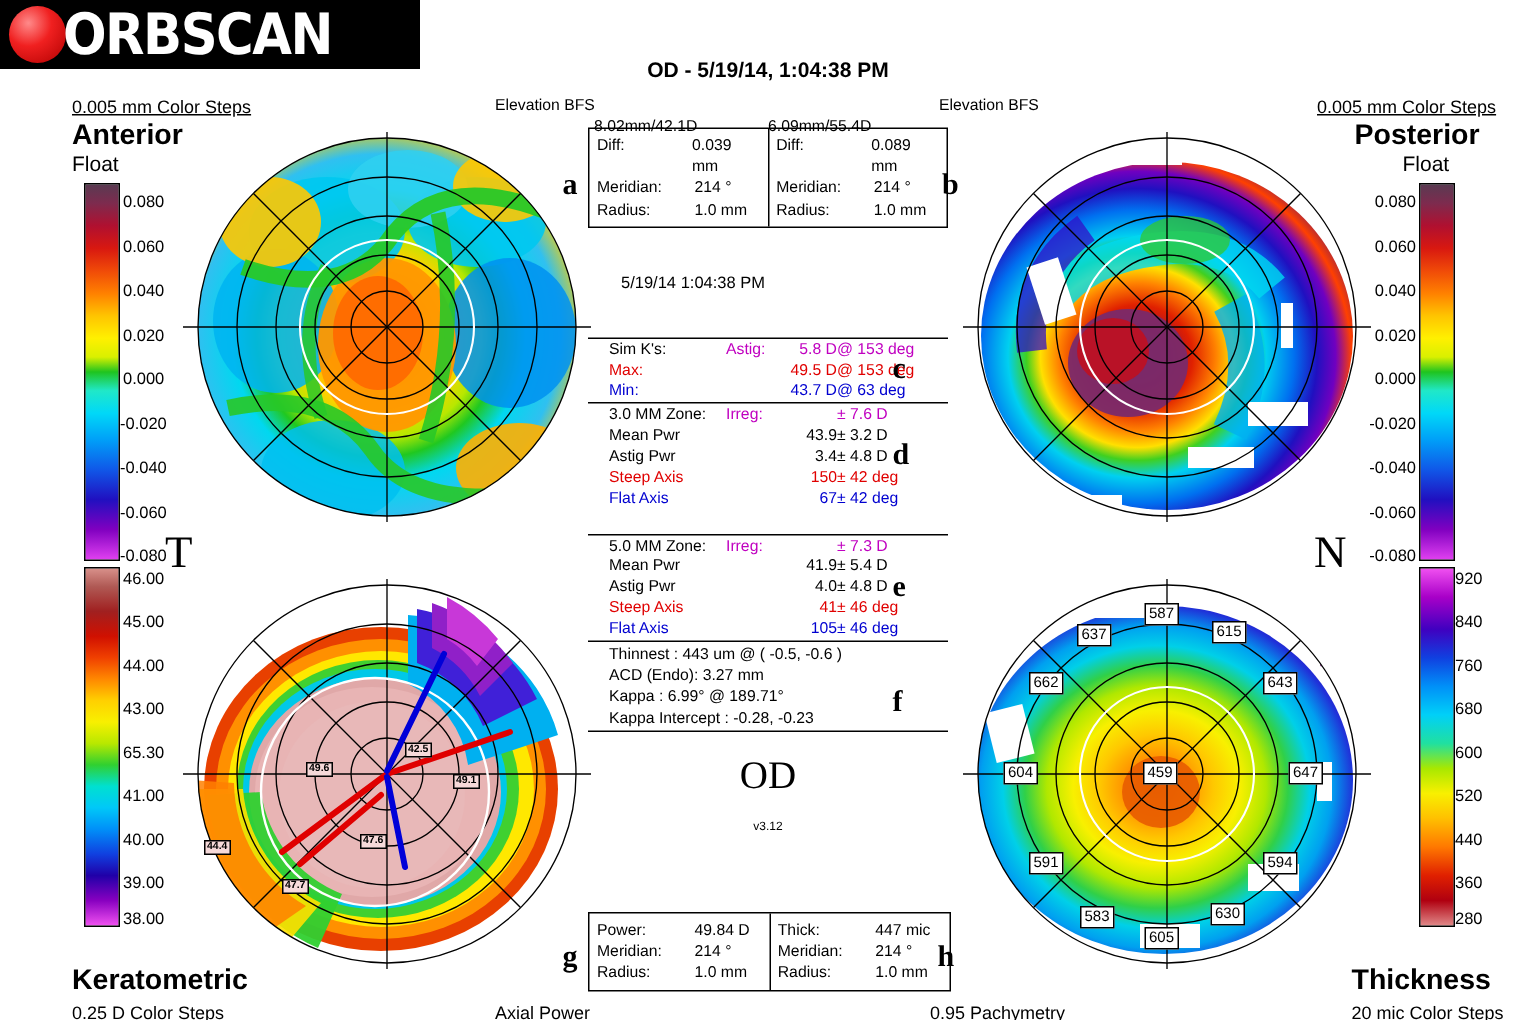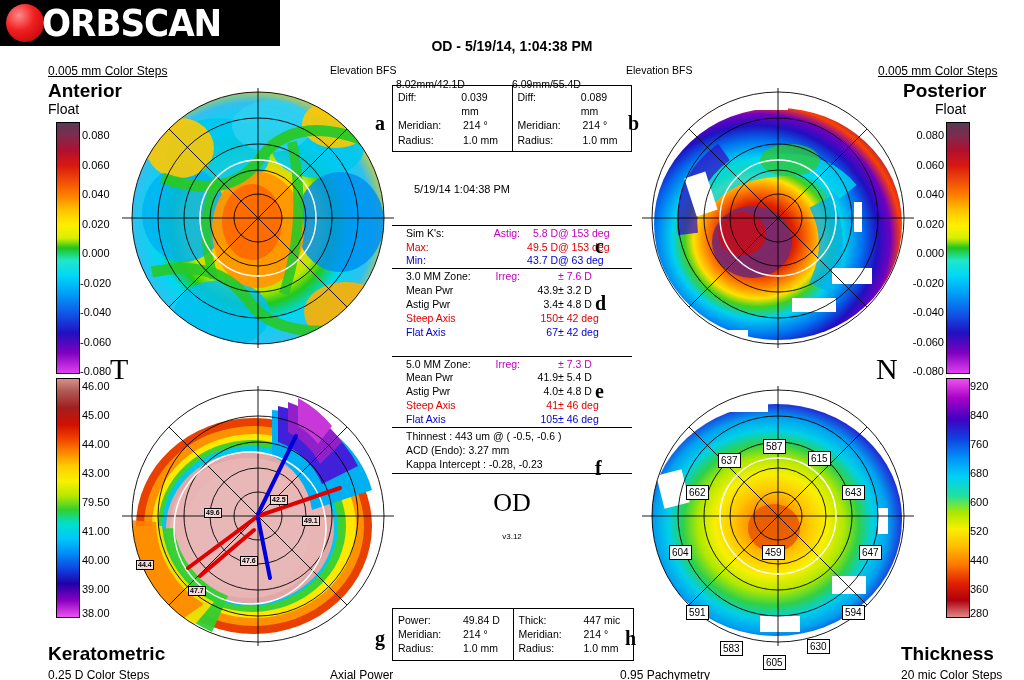--- a/index.html
+++ b/index.html
@@ -38,37 +38,37 @@
   .databox{border:1px solid #000;display:flex;}
   .databox > div{padding:4px 5px;font-size:10.5px;line-height:1.35;}
   .databox .col2{border-left:1px solid #000;}
   .dl{display:flex;gap:13px;}
   .dl .k{width:52px;}
   .dl .v{}
 
   .sect{border-top:1px solid #000;font-size:10.5px;line-height:1.32;padding-top:1px;}
   .row{display:flex;white-space:nowrap;}
   .c-name{width:78px;}
-  .c-lbl{width:36px;text-align:right;}
+  .c-lbl{width:36px;}
   .c-val{width:38px;text-align:right;}
   .c-ax{}
   .magenta{color:#c000c0;}
   .red{color:#e00000;}
   .blue{color:#0000d0;}
 
   .fline{font-size:10.5px;line-height:1.36;white-space:nowrap;}
 
   .marker{font-size:20px;font-weight:bold;font-family:"Liberation Serif",serif;}
 
   #od-big{font-size:26px;font-family:"Liberation Serif",serif;}
   #version{font-size:8px;}
 
   
   .callout{position:absolute;background:#fff;border:1px solid #000;
-    font-size:10px;line-height:11px;padding:1px 2px;white-space:nowrap;margin-top:37px;}
+    font-size:10px;line-height:11px;padding:1px 2px;white-space:nowrap;}
   .kcallout{position:absolute;background:#f6d9d9;border:1px solid #000;
     font-size:7px;line-height:8px;padding:0px 1px;white-space:nowrap;font-weight:bold;}
 </style>
 </head>
 <body>
 
 <div class="abs" id="logo-band"></div>
 <div class="abs" id="logo-ball"></div>
 <div class="abs" id="logo-text">ORBSCAN</div>
 
@@ -243,21 +243,21 @@
   background:linear-gradient(to bottom,
    #d8908a 0%, #b05a55 5%, #a02020 12%, #d01000 19%,
    #f04000 25%, #ff8800 31%, #ffd000 37%, #f8f000 43%,
    #b8e800 49%, #30d030 55%, #00e0d0 61%, #00c8f8 67%,
    #0090f8 73%, #1040e0 80%, #2000a8 86%, #8800c0 93%, #f050f0 100%);"></div>
 <div class="abs scale-ticks" style="left:82px;top:378px;width:60px;height:238px;">
   <div style="top:2px">46.00</div>
   <div style="top:31px">45.00</div>
   <div style="top:60px">44.00</div>
   <div style="top:89px">43.00</div>
-  <div style="top:118px">79.50</div>
+  <div style="top:118px">65.30</div>
   <div style="top:147px">41.00</div>
   <div style="top:176px">40.00</div>
   <div style="top:205px">39.00</div>
   <div style="top:229px">38.00</div>
 </div>
 
 <div class="mapwrap" style="left:122px;top:380px;width:272px;height:272px;">
   <svg width="272" height="272" style="position:absolute;left:0;top:0;">
     <defs>
       <clipPath id="kerclip">
@@ -530,20 +530,21 @@
           <span class="c-ax blue">± 46 deg</span>
         </div>
     </div>
     <div class="marker abs" style="left:203px;top:24px;">e</div>
   </div>
 
   <div style="position:relative;">
     <div class="sect" style="padding-left:14px;padding-bottom:1px;">
       <div class="fline">Thinnest : 443 um @ ( -0.5, -0.6 )</div>
       <div class="fline">ACD (Endo): 3.27 mm</div>
+      <div class="fline">Kappa : 6.99° @ 189.71°</div>
       <div class="fline">Kappa Intercept : -0.28, -0.23</div>
     </div>
     <div class="marker abs" style="left:203px;top:30px;">f</div>
     <div style="border-top:1px solid #000;"></div>
   </div>
 
   <div style="height:14px;"></div>
   <div id="od-big" style="text-align:center;">OD</div>
   <div id="version" style="text-align:center;margin-top:14px;">v3.12</div>
 </div>

